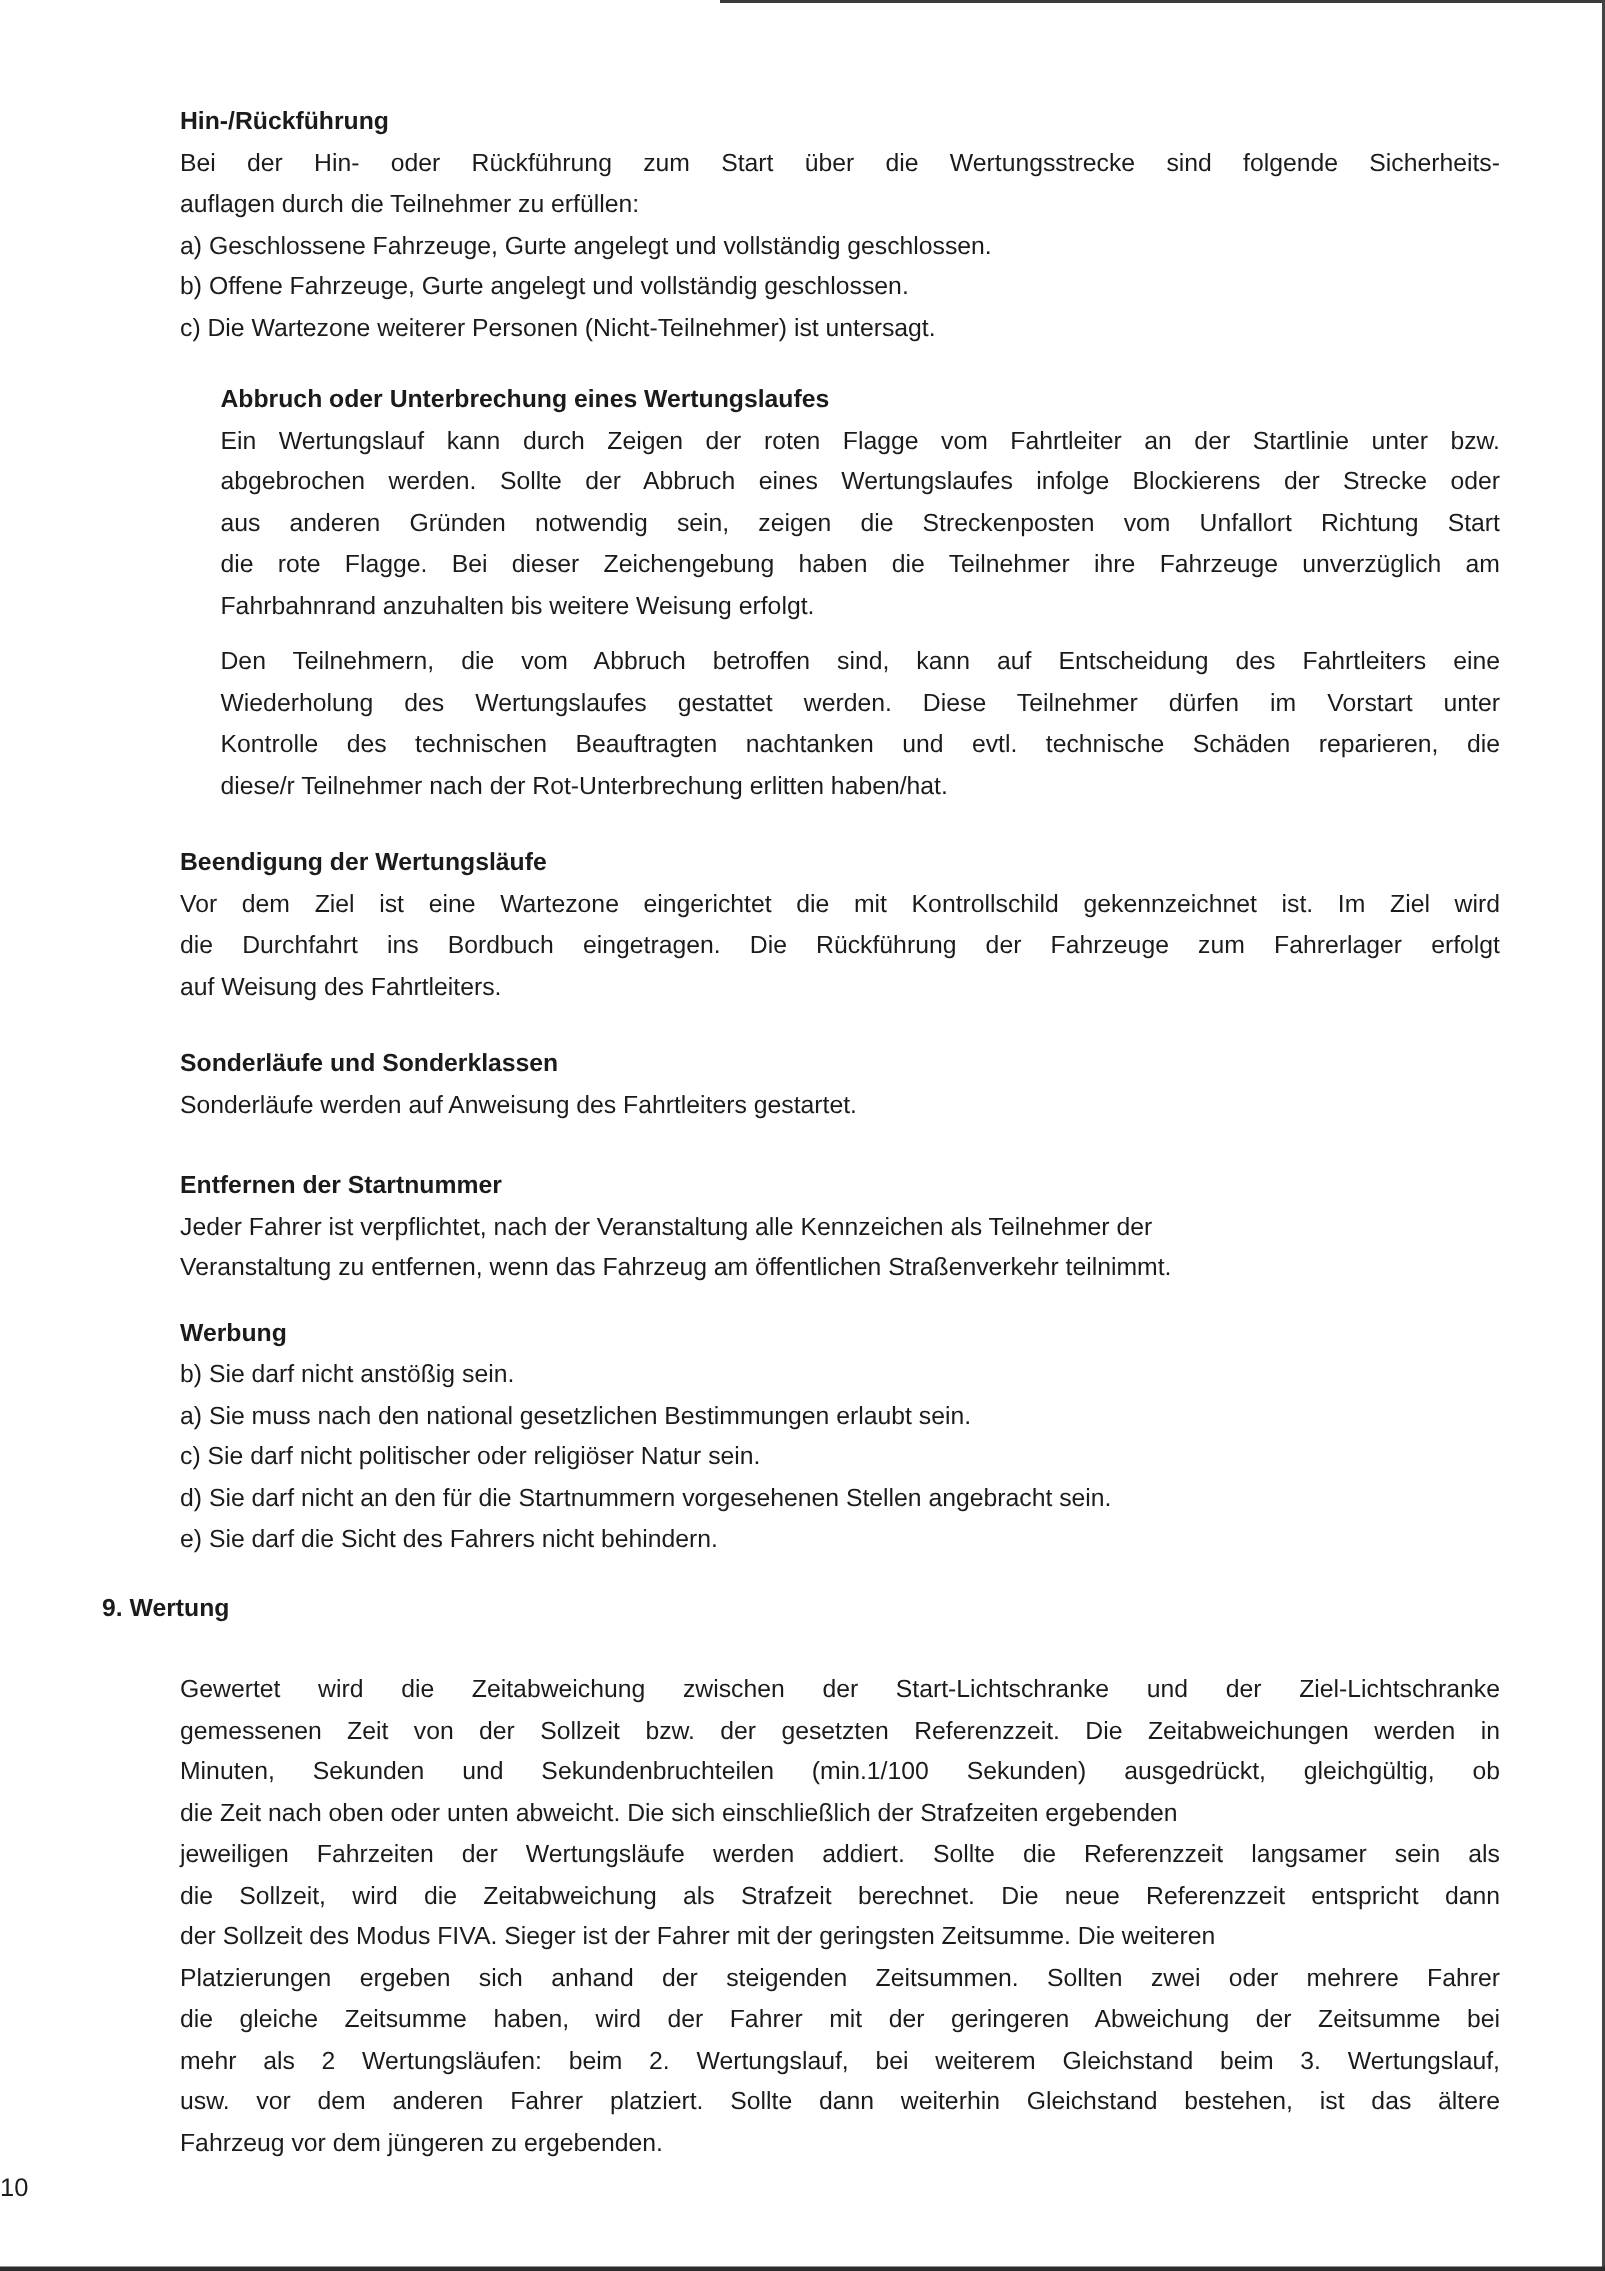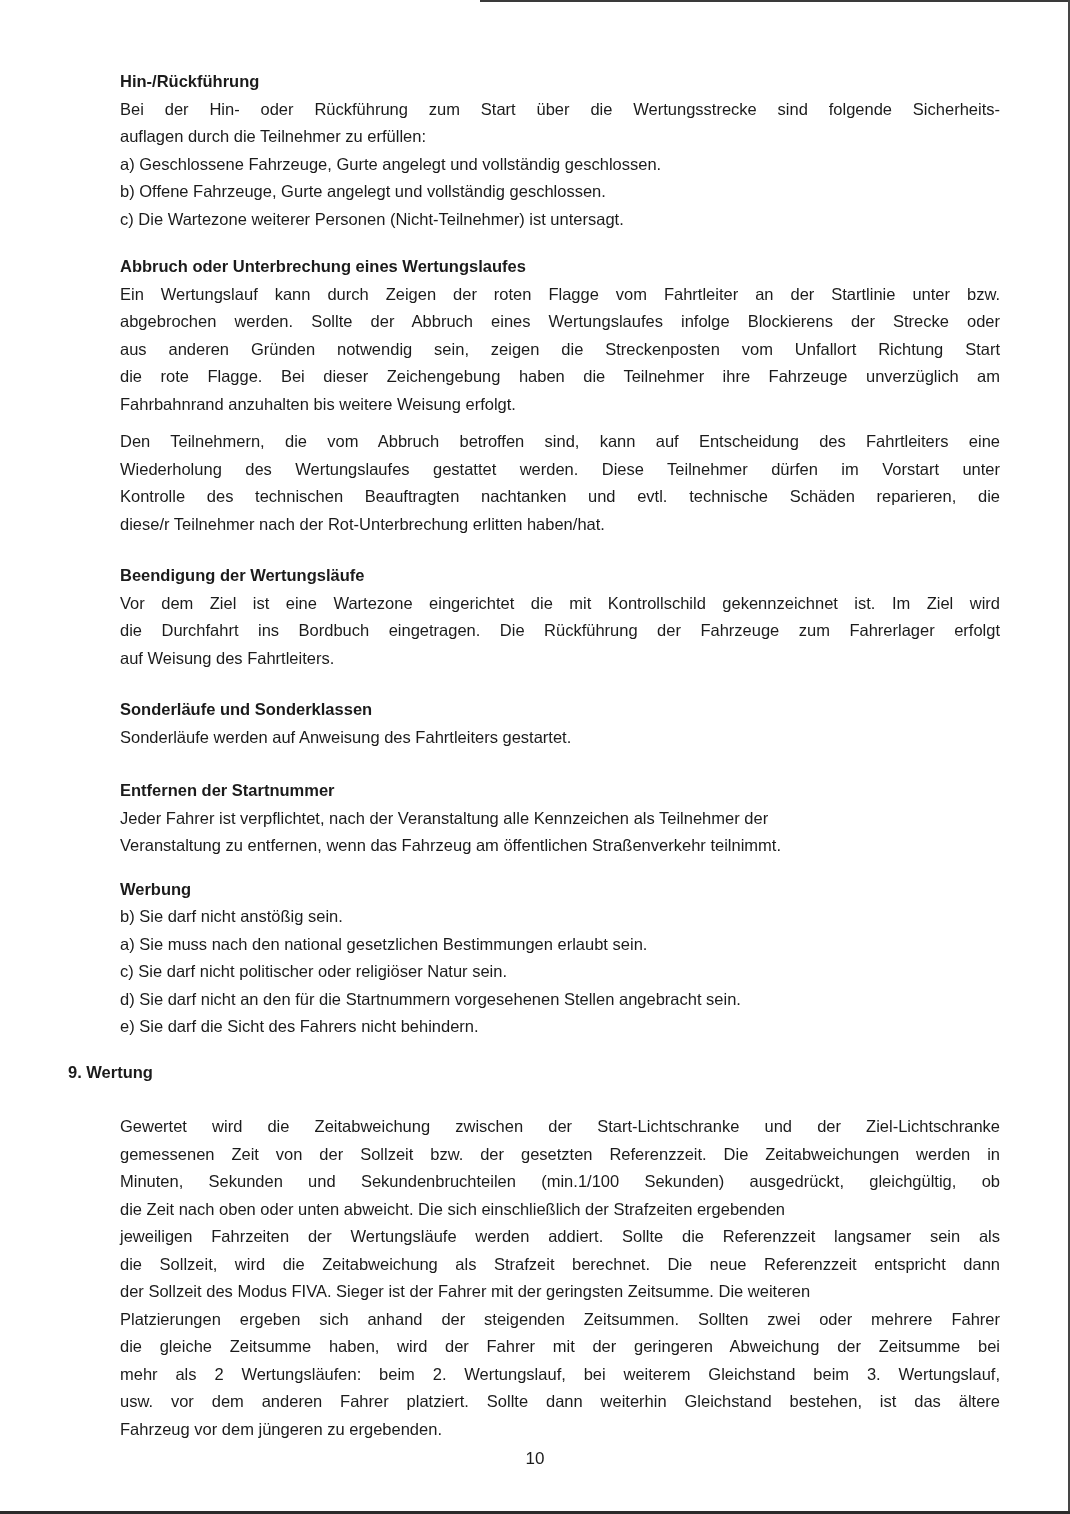--- a/index.html
+++ b/index.html
@@ -19,21 +19,21 @@
     line-height: 27.5px;
   }
   .content {
     position: absolute;
     left: 120px;
     top: 68px;
     width: 880px;
   }
   section.doc-section { margin-top: 21px; }
   section.doc-section:first-of-type { margin-top: 0; }
-  section.doc-section:nth-of-type(2) { margin-top: 20px; }
+  section.doc-section:nth-of-type(2) { margin-top: 20px; margin-left: 27px; }
   section.doc-section:nth-of-type(3) { margin-top: 24px; }
   section.doc-section:nth-of-type(4) { margin-top: 24px; }
   section.doc-section:nth-of-type(5) { margin-top: 26px; }
   section.doc-section:nth-of-type(6) { margin-top: 16px; }
   section.doc-section:nth-of-type(7) { margin-top: 18px; }
   .heading {
     font-weight: bold;
   }
   .para { margin-top: 10px; }
   .heading + .para { margin-top: 0; }
@@ -42,21 +42,20 @@
   .tline { text-align: left; }
   .tline.j {
     text-align: justify;
     text-align-last: justify;
   }
   .footer {
     position: absolute;
     top: 1445px;
     left: 0;
     width: 100%;
-    text-align: center;
     font-size: 17px;
   }
   
   .edge-bottom {
     position: absolute;
     left: 0; right: 0; bottom: 0;
     height: 3px;
     background: #2b2b2b;
   }
   .edge-right {

